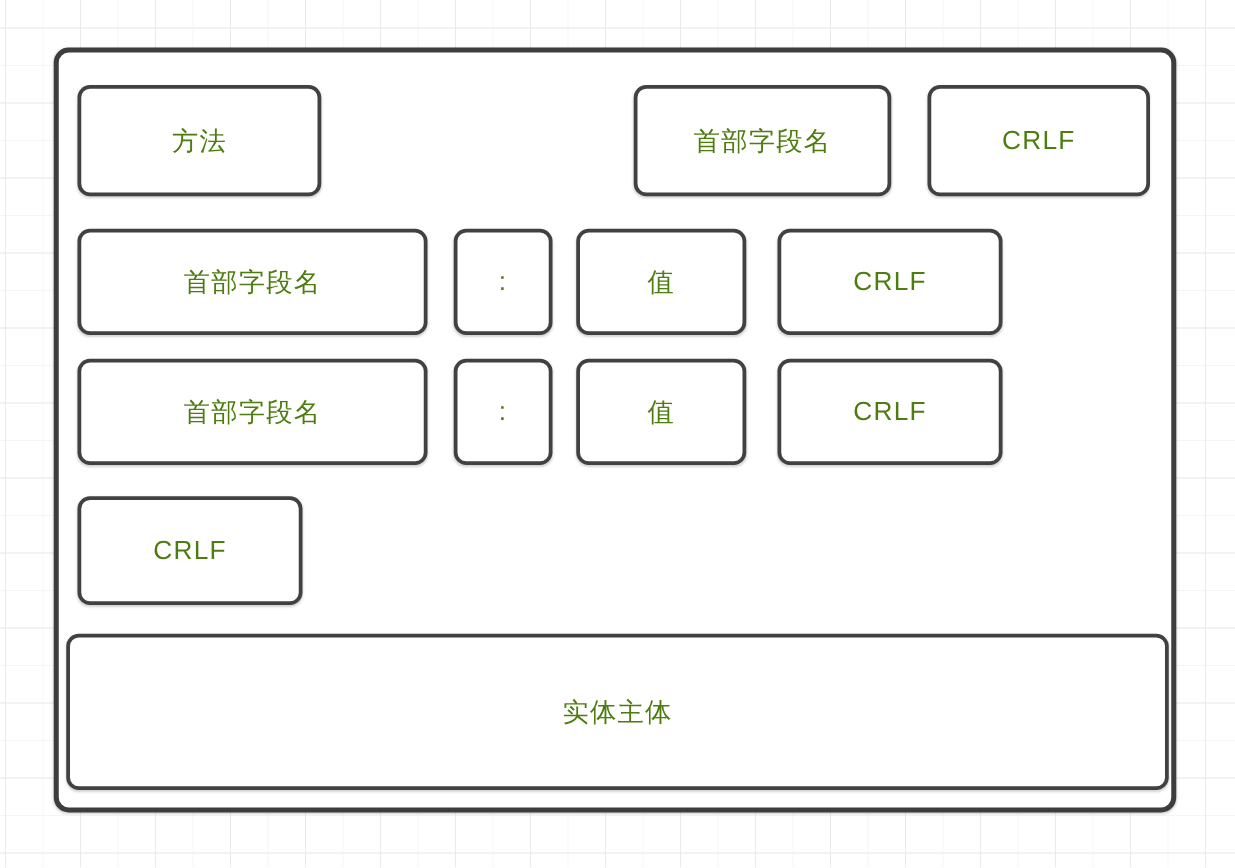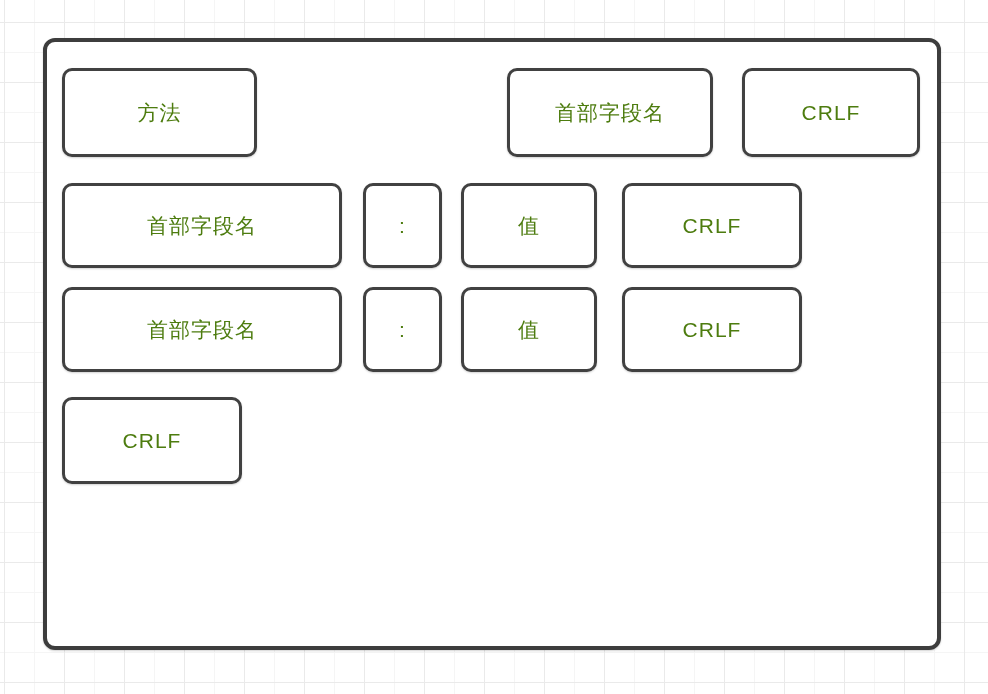--- a/index.html
+++ b/index.html
@@ -87,15 +87,16 @@
     <div class="node n-value1">值</div>
     <div class="node n-crlf2">CRLF</div>
 
     <div class="node n-hname2">首部字段名</div>
     <div class="node n-colon2">:</div>
     <div class="node n-value2">值</div>
     <div class="node n-crlf3">CRLF</div>
 
     <div class="node n-crlf4">CRLF</div>
 
+    <div class="node n-body">实体主体</div>
 
   </div>
 </div>
 
 </body></html>

